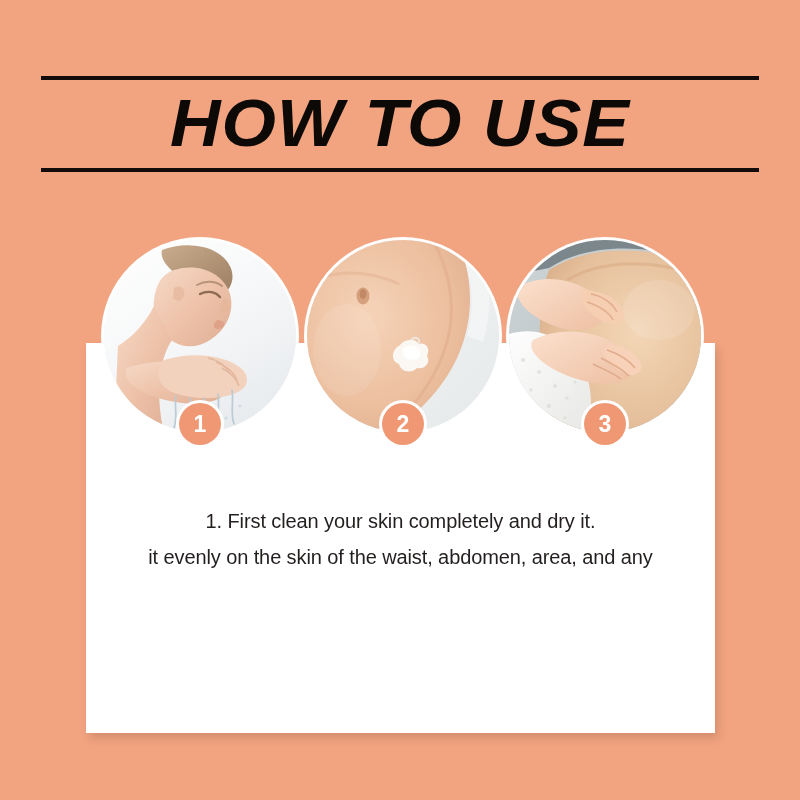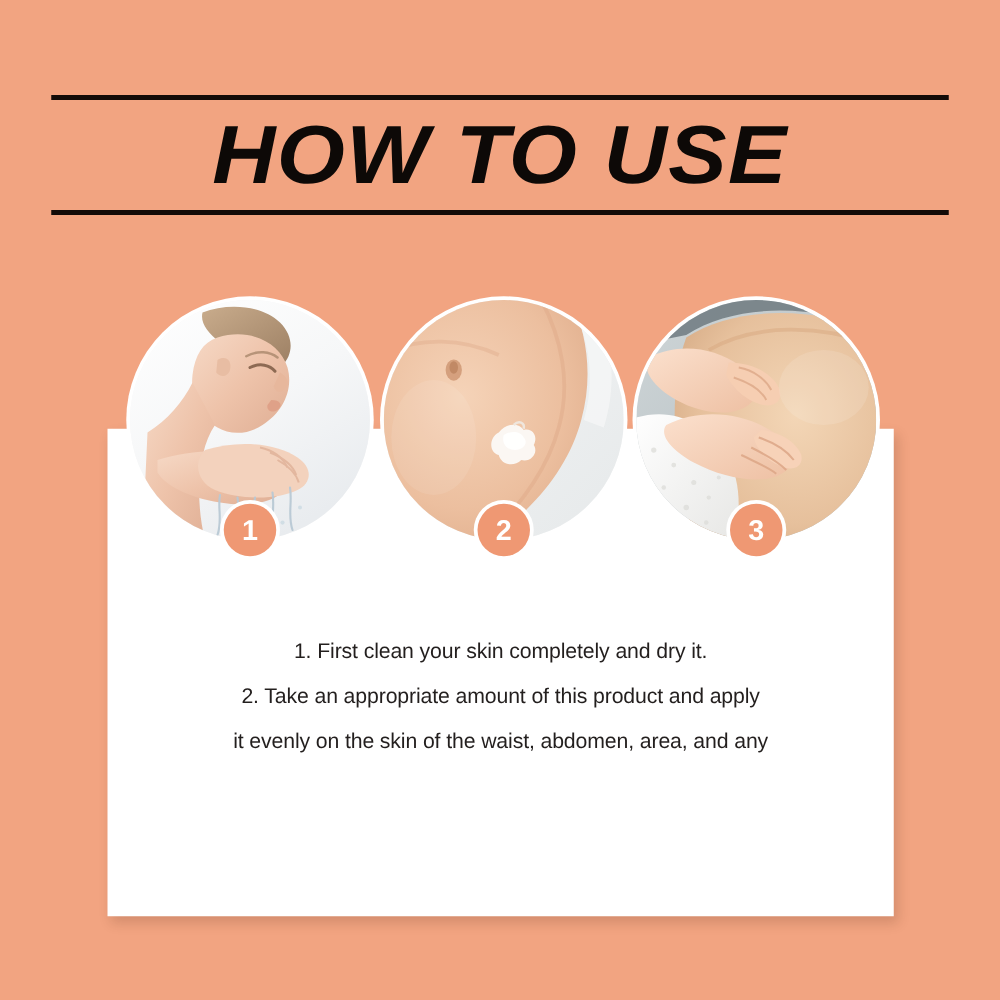--- a/index.html
+++ b/index.html
@@ -98,21 +98,21 @@
   }
 
   
   #instructions {
     position: absolute;
     left: 86px;
     top: 503px;
     width: 629px;
     text-align: center;
     color: #231f1e;
-    font-size: 17px;
+    font-size: 20px;
     line-height: 36px;
     letter-spacing: -0.1px;
   }
   #instructions .line { display: block; white-space: nowrap; }
 </style>
 </head>
 <body style="background: rgb(242, 164, 129);">
 
 <div id="content-card" style="background: rgb(255, 255, 255);"></div>
 
@@ -293,15 +293,14 @@
 
         <ellipse cx="150" cy="70" rx="36" ry="30" fill="#ffffff" opacity="0.12"></ellipse>
       </svg>
     </div>
     <div class="step-badge" style="background: rgb(239, 152, 115);">3</div>
   </div>
 </div>
 
 <div id="instructions" style="color: rgb(35, 31, 30);">
   <span class="line">1. First clean your skin completely and dry it.</span>
-  <span class="line">2. Take an appropriate amount of this product and apply</span>
   <span class="line">it evenly on the skin of the waist, abdomen, area, and any</span>
 </div>
 
 </body></html>

